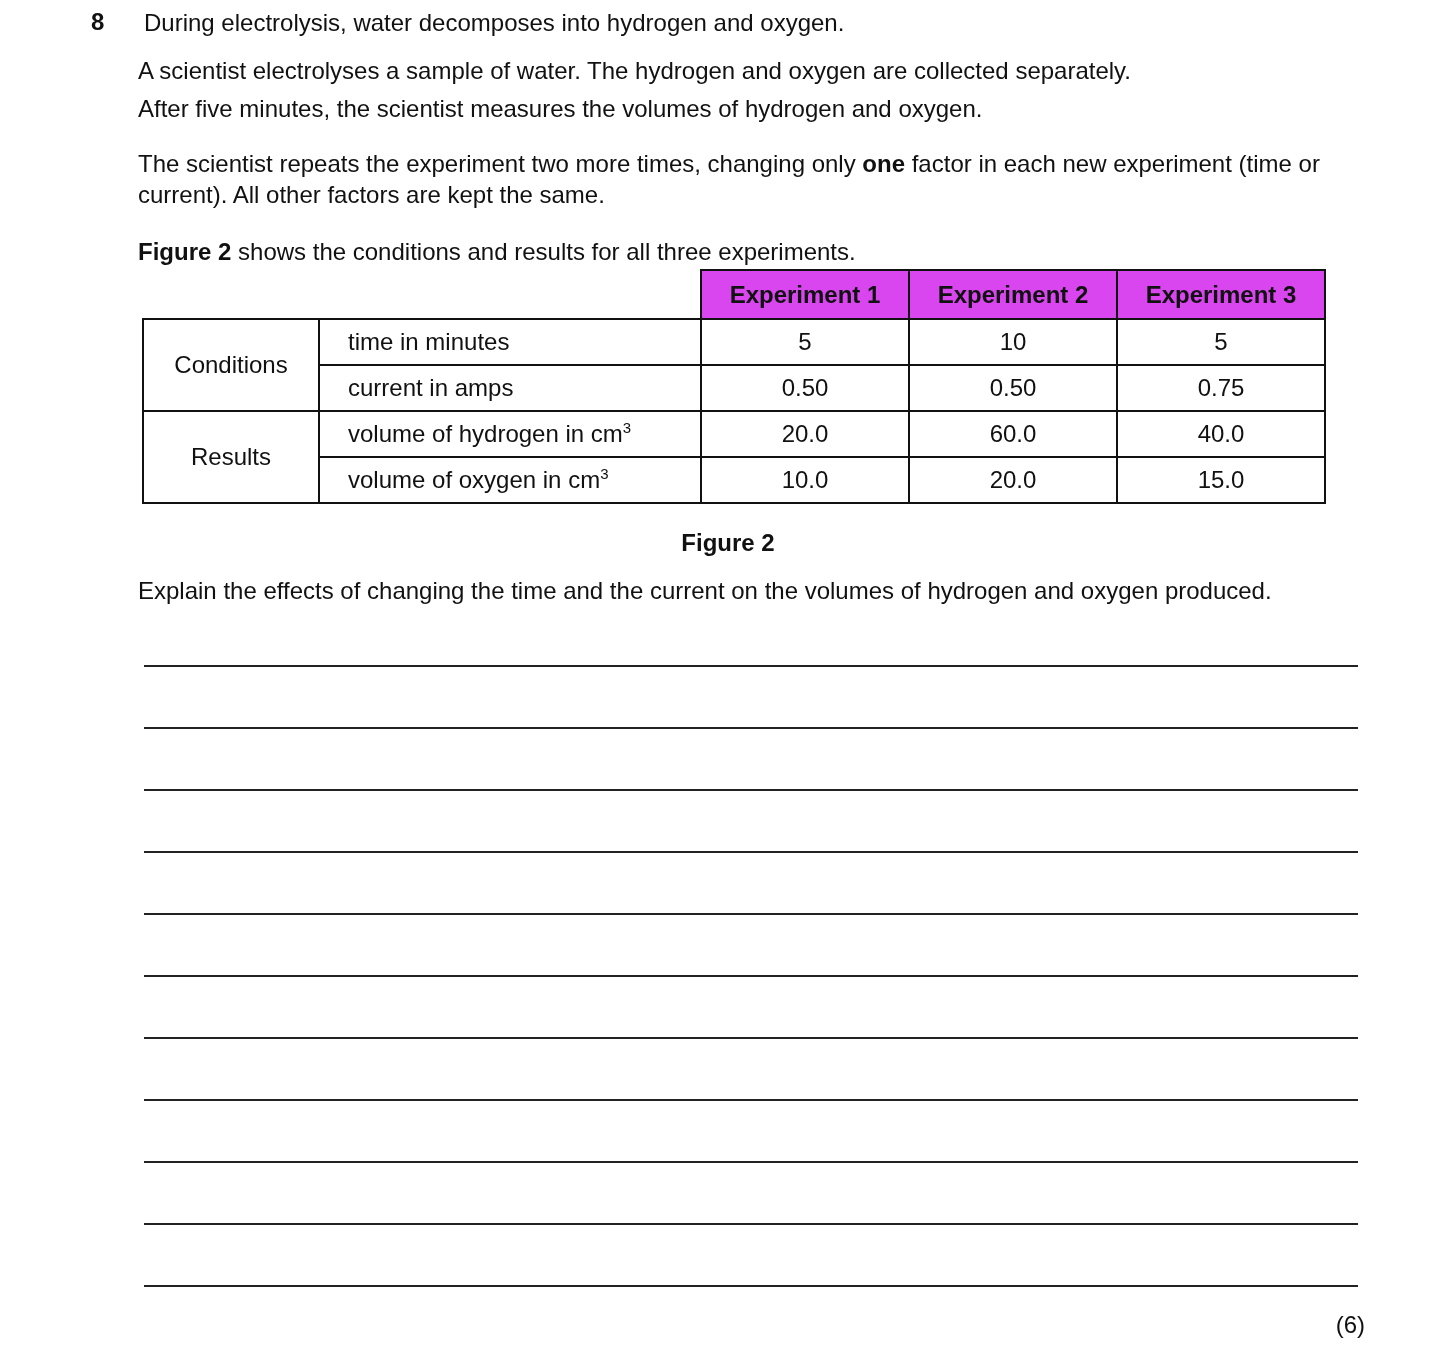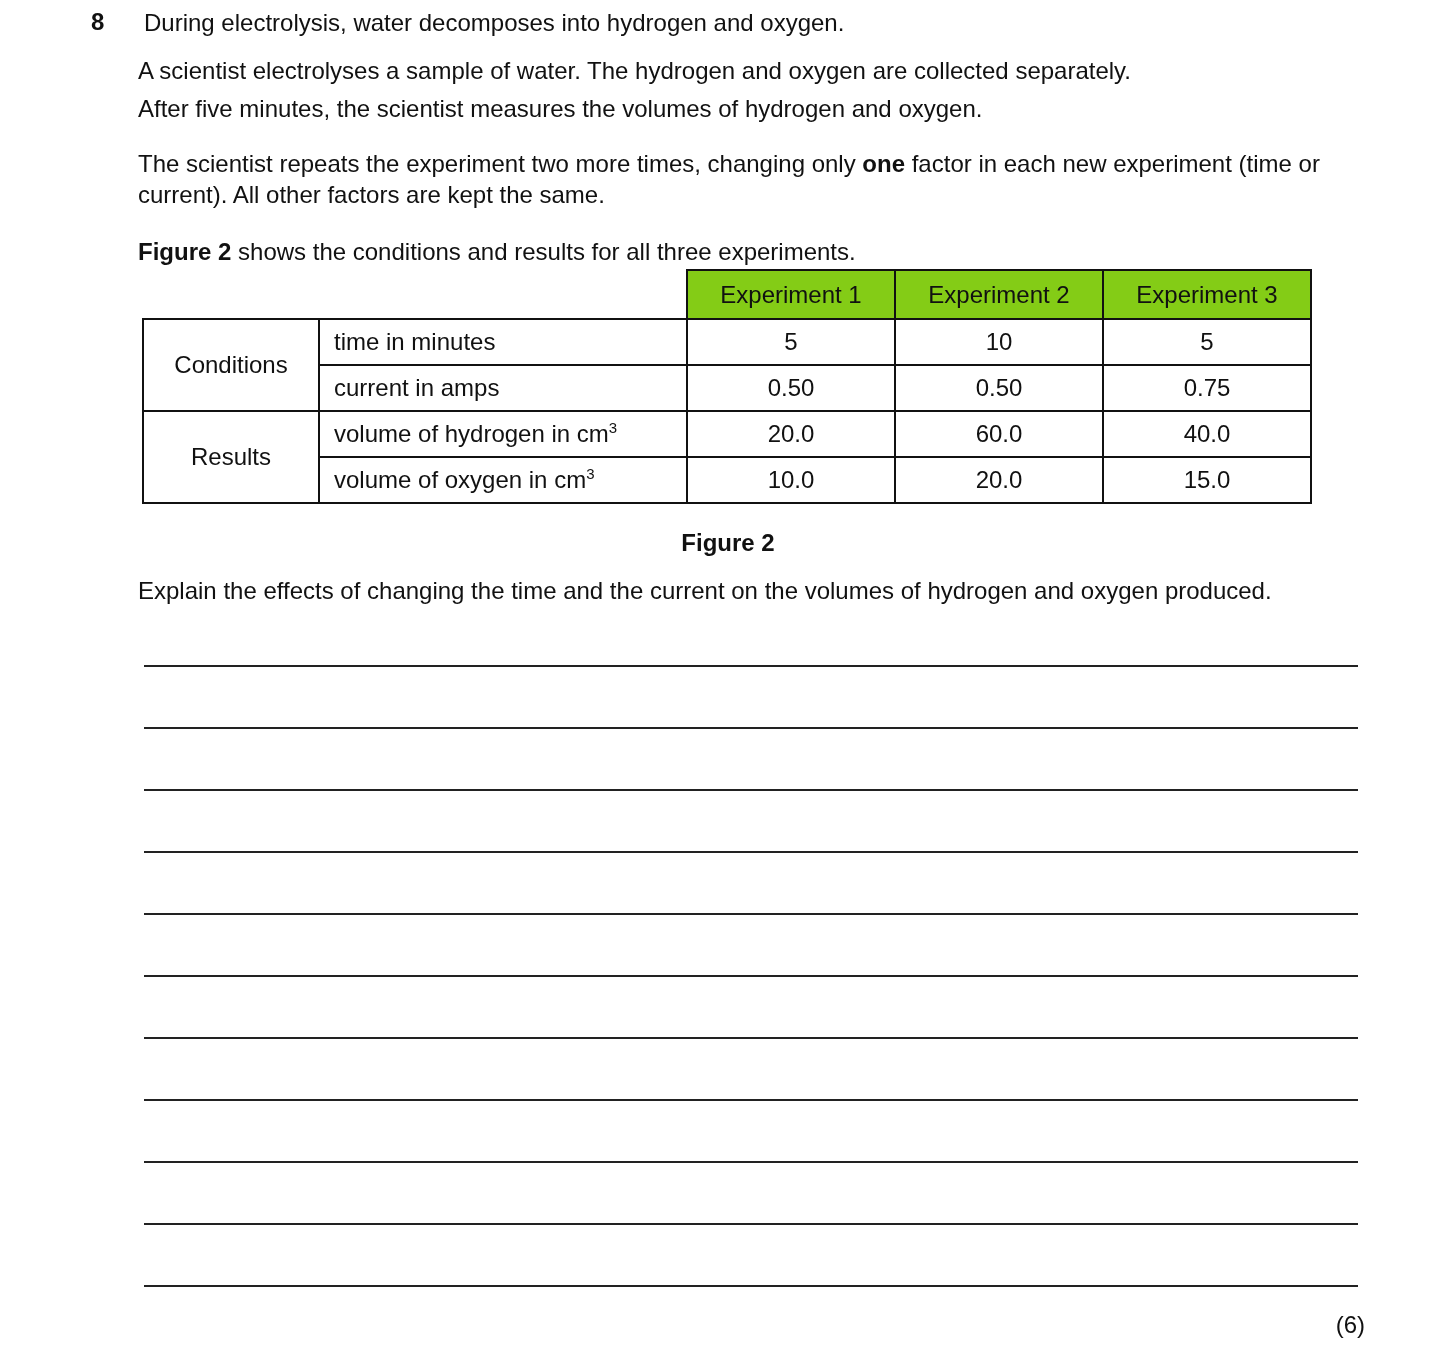--- a/index.html
+++ b/index.html
@@ -47,34 +47,34 @@
       border: 2px solid #111;
       height: 44px;
       padding: 0;
     }
     table.fig th.blank {
       border: none;
       border-bottom: 2px solid #111;
       background: transparent;
     }
     table.fig th.exp {
-      background: #84cc16;
-      font-weight: normal;
+      background: #d946ef;
+      font-weight: bold;
       text-align: center;
       height: 47px;
       margin-left: 13px;
     }
     table.fig td.group {
       font-weight: normal;
       text-align: center;
       width: 174px;
     }
     table.fig td.label {
       text-align: left;
-      padding-left: 14px;
+      padding-left: 28px;
       width: 352px;
     }
     table.fig td.val {
       text-align: center;
       width: 206px;
     }
     sup { font-size: 15px; vertical-align: super; line-height: 0; }
 
     .caption {
       position: absolute;

